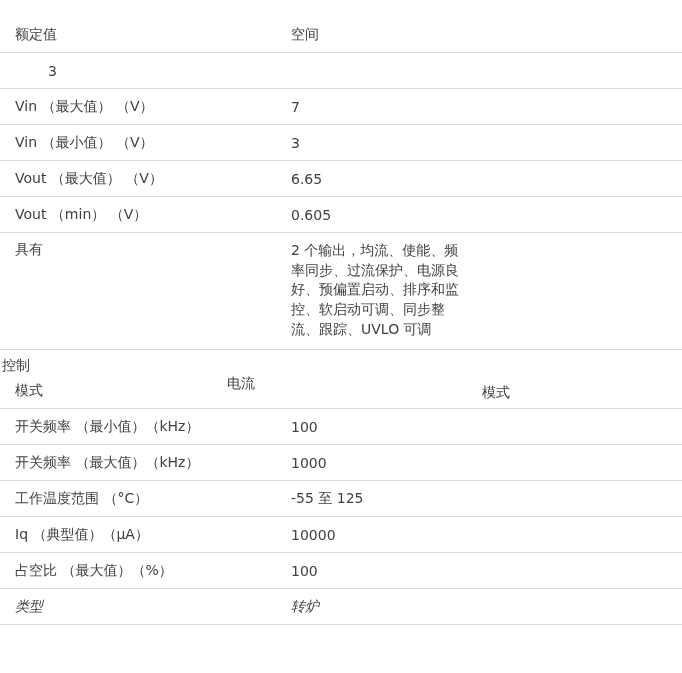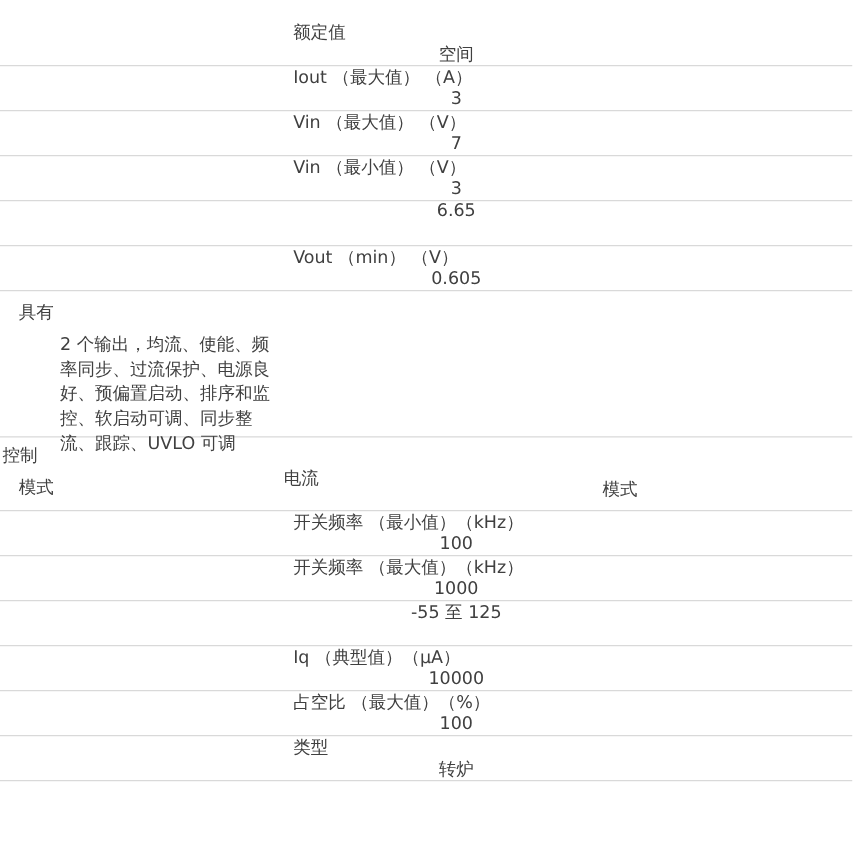--- a/index.html
+++ b/index.html
@@ -13,21 +13,20 @@
   }
   .spec-table {
     margin-top: 17px;
     width: 682px;
   }
   .row {
     display: flex;
     height: 36px;
     border-bottom: 1px solid #d9d9d9;
     align-items: center;
-    flex-direction: column;
   }
   .row .label {
     width: 243px;
     padding-left: 15px;
     flex: none;
   }
   .row .value {
     flex: 1;
     margin-left: 48px;
   }
@@ -45,49 +44,49 @@
   .row.control {
     position: relative;
     height: 59px;
     display: block;
   }
   .row.control span { position: absolute; line-height: 14px; white-space: nowrap; }
   .ctrl-l1 { left: 2px;   top: 8px;  }
   .ctrl-l2 { left: 15px;  top: 33px; }
   .ctrl-v1 { left: 227px; top: 26px; }
   .ctrl-v2 { left: 482px; top: 35px; }
-  .row.last { border-bottom: 1px solid #d9d9d9; }
+  .row.last { border-bottom: 1px solid #d9d9d9; font-style: italic; }
 </style>
 </head>
 <body>
 
 <div class="spec-table">
 
   <div class="row">
     <div class="label">额定值</div>
     <div class="value">空间</div>
   </div>
 
 
   <div class="row">
-    <div class="label">Iout （最大值） （A）</div>
     <div class="value">3</div>
   </div>
 
   <div class="row">
     <div class="label">Vin （最大值） （V）</div>
     <div class="value">7</div>
   </div>
 
   <div class="row">
     <div class="label">Vin （最小值） （V）</div>
     <div class="value">3</div>
   </div>
 
   <div class="row">
+    <div class="label">Vout （最大值） （V）</div>
     <div class="value">6.65</div>
   </div>
 
   <div class="row">
     <div class="label">Vout （min） （V）</div>
     <div class="value">0.605</div>
   </div>
 
   <div class="row feature">
     <div class="label">具有</div>
@@ -105,20 +104,21 @@
     <div class="label">开关频率 （最小值）（kHz）</div>
     <div class="value">100</div>
   </div>
 
   <div class="row">
     <div class="label">开关频率 （最大值）（kHz）</div>
     <div class="value">1000</div>
   </div>
 
   <div class="row">
+    <div class="label">工作温度范围 （°C）</div>
     <div class="value">-55 至 125</div>
   </div>
 
   <div class="row">
     <div class="label">Iq （典型值）（μA）</div>
     <div class="value">10000</div>
   </div>
 
   <div class="row">
     <div class="label">占空比 （最大值）（%）</div>

